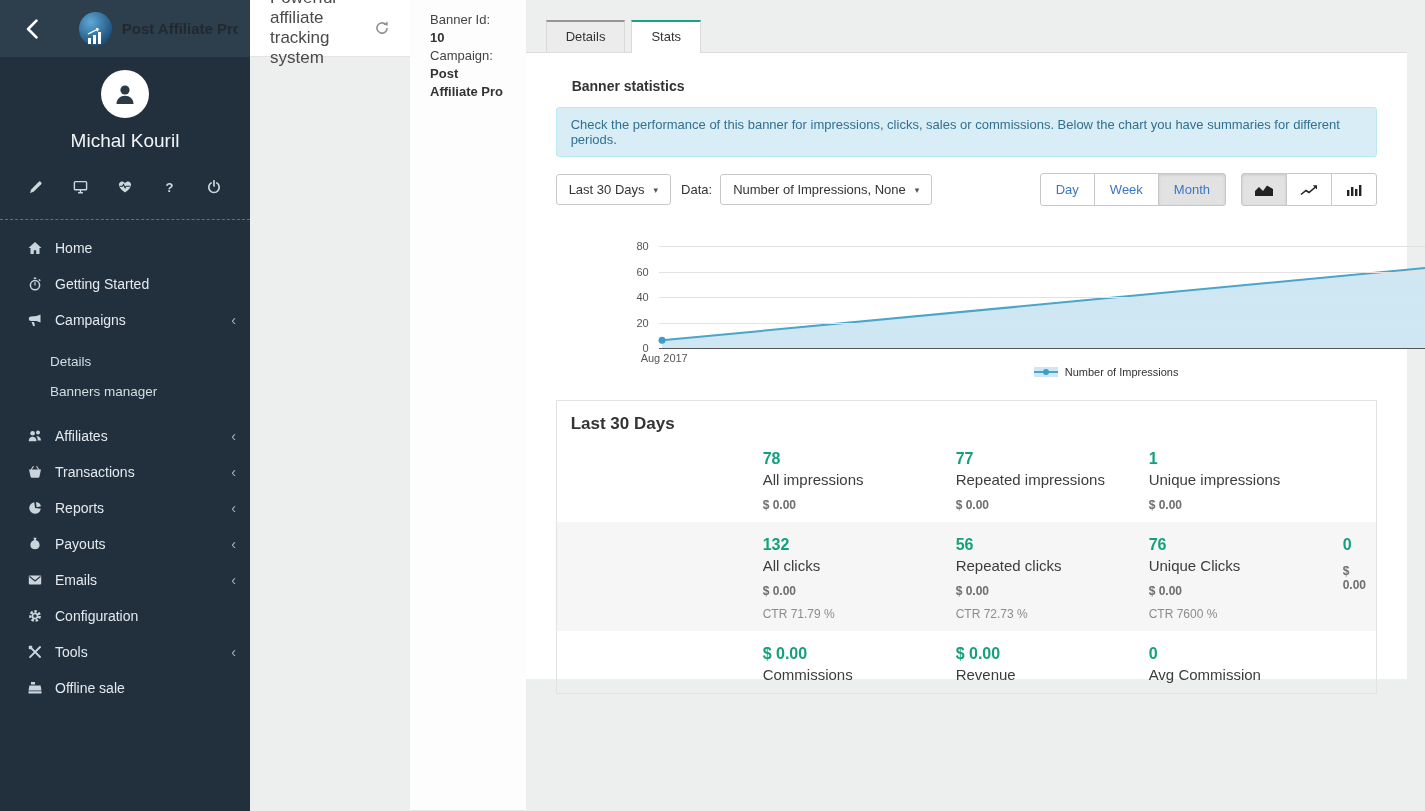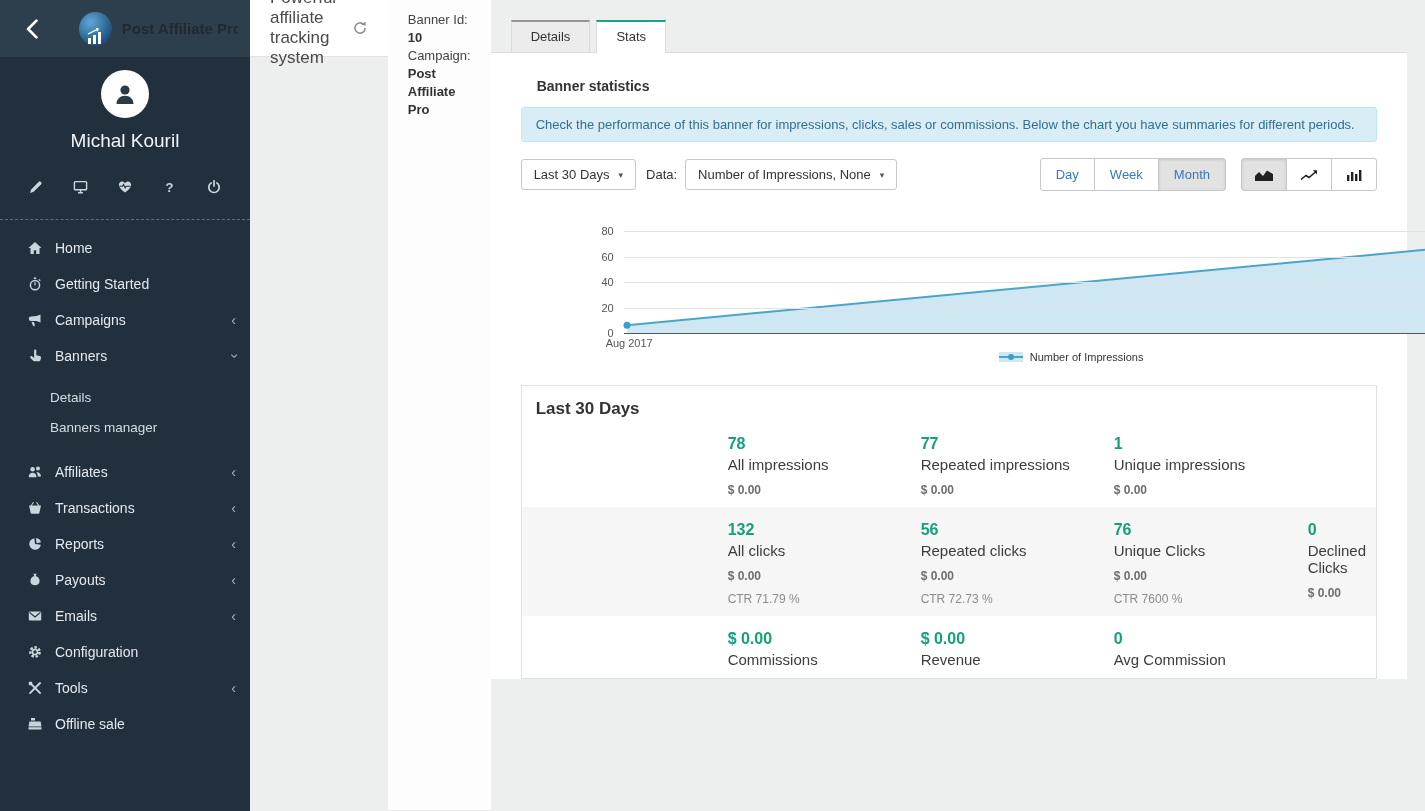--- a/index.html
+++ b/index.html
@@ -165,27 +165,20 @@
             </svg></span>
         <span>Getting Started</span>
       </div>
       <div class="nav-item">
         <span class="nicon"><svg width="14" height="14" viewBox="0 0 14 14" fill="currentColor">
               <path d="M12.5 1.5v8L8.5 8H3a2 2 0 0 1 0-4.5L8.5 3l4-1.5zM3.5 9H6l.8 3a1 1 0 0 1-1.9.6L3.5 9z"></path>
             </svg></span>
         <span>Campaigns</span>
         <span class="chev">‹</span>
       </div>
-      <div class="nav-item">
-        <span class="nicon"><svg width="14" height="14" viewBox="0 0 14 14" fill="currentColor">
-              <path d="M6.1 1.6a1.1 1.1 0 0 1 2.2 0v4.6l3.6.75c.8.17 1.3.95 1.12 1.75l-.55 2.3c-.18.78-.88 1.33-1.68 1.33H6.4c-.46 0-.9-.18-1.22-.5L2.6 9.3c-.55-.55-.5-1.45.1-1.95.5-.4 1.2-.38 1.68.05l1.72 1.55V1.6z"></path>
-            </svg></span>
-        <span>Banners</span>
-        <span class="chev down">‹</span>
-      </div>
       <div class="nav-sub first">
         <span>Details</span>
       </div>
       <div class="nav-sub last">
         <span>Banners manager</span>
       </div>
       <div class="nav-item">
         <span class="nicon"><svg width="14" height="14" viewBox="0 0 14 14" fill="currentColor">
               <circle cx="4.6" cy="4.2" r="2.3"></circle>
               <path d="M0.8 11.5c0-2.1 1.7-3.8 3.8-3.8s3.8 1.7 3.8 3.8v.8H0.8v-.8z"></path>
@@ -396,21 +389,20 @@
               <div class="cell-ctr">CTR 72.73 %</div>
             </div>
             <div class="cell">
               <div class="cell-value">76</div>
               <div class="cell-label">Unique Clicks</div>
               <div class="cell-money">$ 0.00</div>
               <div class="cell-ctr">CTR 7600 %</div>
             </div>
             <div class="cell">
               <div class="cell-value">0</div>
-              <div class="cell-label">Declined Clicks</div>
               <div class="cell-money">$ 0.00</div>
             </div>
           </div>
 
           <div class="srow">
             <div class="cell"></div>
             <div class="cell">
               <div class="cell-value">$ 0.00</div>
               <div class="cell-label">Commissions</div>
             </div>

